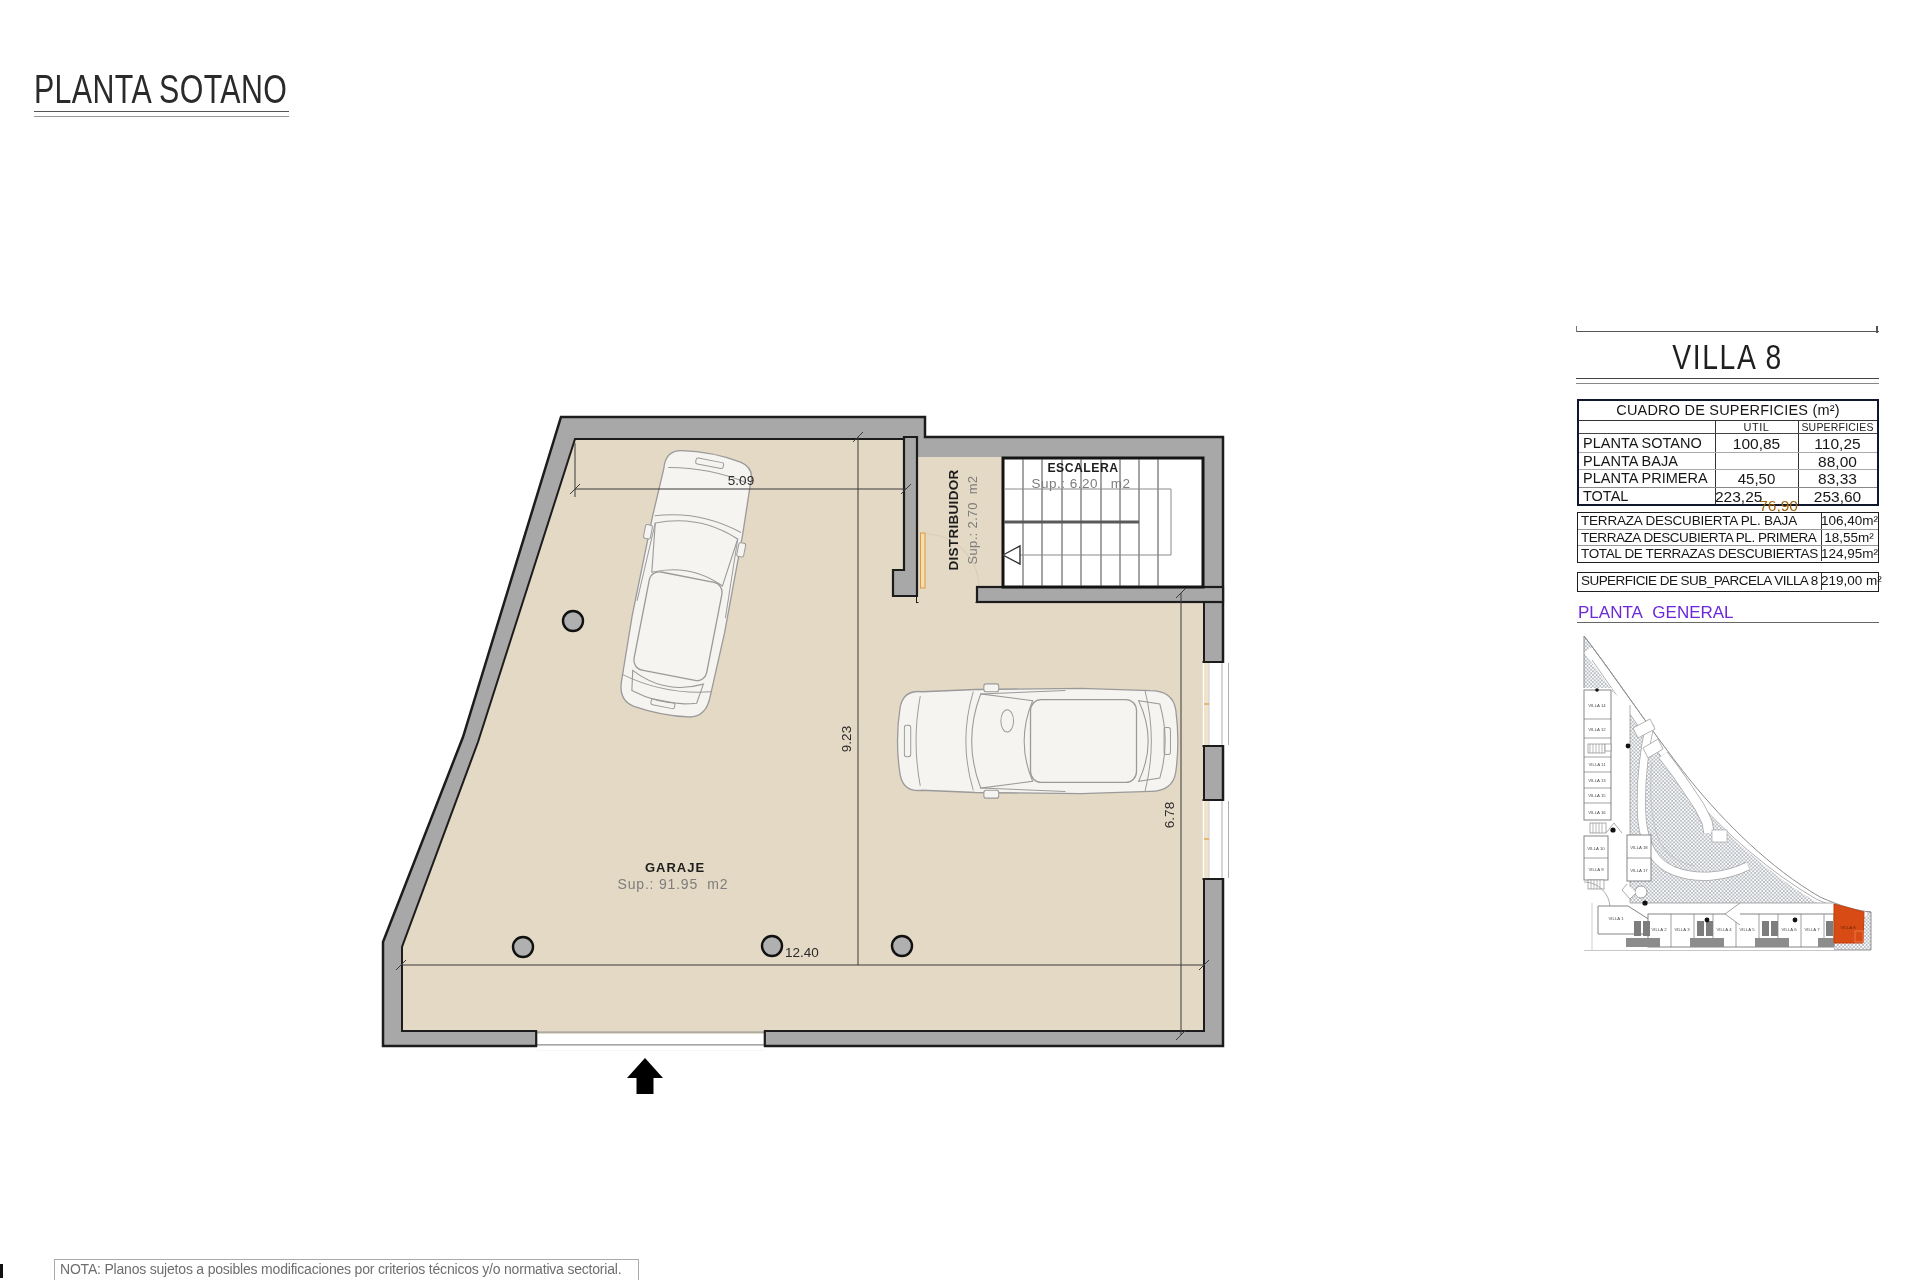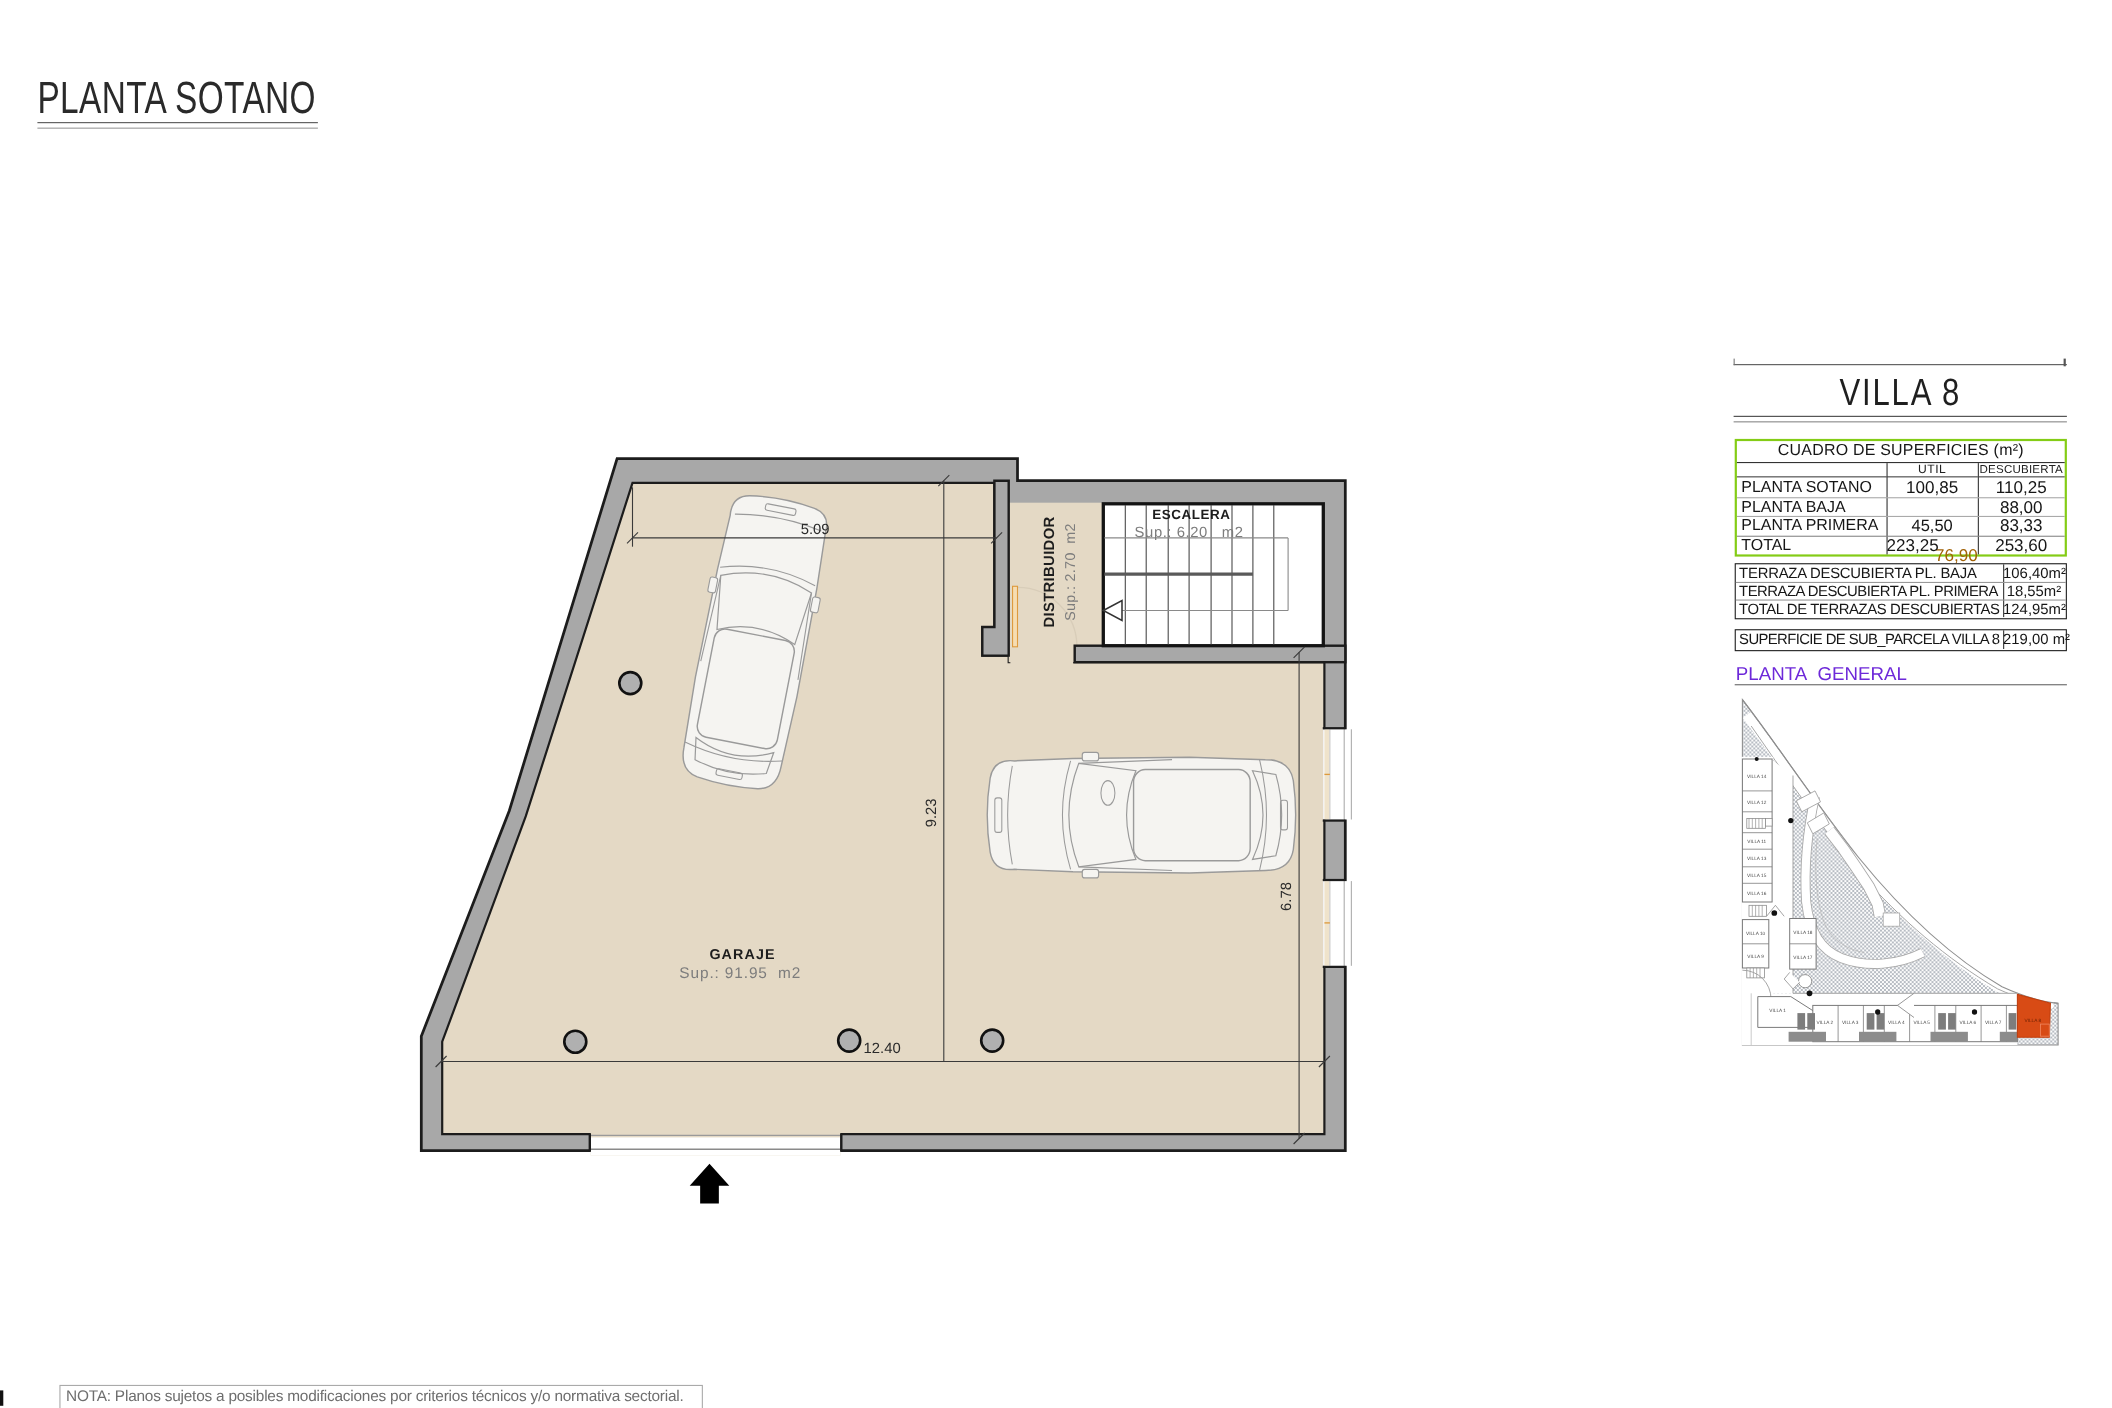--- a/index.html
+++ b/index.html
@@ -328,29 +328,29 @@
 
 <div class="abs" style="left:1576px;top:331px;width:303px;height:1px;background:#555;"></div>
 <div class="abs" style="left:1876px;top:326px;width:2px;height:7px;background:#555;"></div>
 <div class="abs" style="left:1576px;top:326px;width:1px;height:6px;background:#777;"></div>
 
 <div class="abs" style="left:1576px;top:338px;width:303px;text-align:center;font-size:34.5px;color:#1f1f1f;letter-spacing:2px;white-space:nowrap;transform:scaleX(0.82);transform-origin:center top;">VILLA 8</div>
 
 <div class="abs" style="left:1576px;top:378px;width:303px;height:1px;background:#444;"></div>
 <div class="abs" style="left:1576px;top:383px;width:303px;height:1px;background:#888;"></div>
 
-<div class="abs" style="left:1577px;top:399px;width:302px;height:107px;border:2px solid #84cc16;box-sizing:border-box;">
+<div class="abs" style="left:1577px;top:399px;width:302px;height:107px;border:2px solid #0f172a;box-sizing:border-box;">
 
   <div class="abs" style="left:0;top:0;width:100%;height:20px;border-bottom:1px solid #333;box-sizing:border-box;text-align:center;font-size:14.5px;color:#161616;line-height:19px;letter-spacing:0.2px;">CUADRO DE SUPERFICIES (m²)</div>
 
   <div class="abs" style="left:136px;top:20px;width:1px;height:83px;background:#333;"></div>
   <div class="abs" style="left:219px;top:20px;width:1px;height:83px;background:#333;"></div>
 
   <div class="abs" style="left:136px;top:20px;width:83px;height:13px;border-bottom:1px solid #444;box-sizing:border-box;text-align:center;font-size:11px;color:#222;line-height:13px;letter-spacing:0.5px;">UTIL</div>
-  <div class="abs" style="left:219px;top:20px;width:79px;height:13px;border-bottom:1px solid #444;box-sizing:border-box;text-align:center;font-size:10.5px;color:#222;line-height:13px;letter-spacing:0.2px;">DESCUBIERTA</div>
+  <div class="abs" style="left:219px;top:20px;width:79px;height:13px;border-bottom:1px solid #444;box-sizing:border-box;text-align:center;font-size:10.5px;color:#222;line-height:13px;letter-spacing:0.2px;">SUPERFICIES</div>
   <div class="abs" style="left:0;top:20px;width:136px;height:13px;border-bottom:1px solid #444;box-sizing:border-box;"></div>
 
   <div class="abs" style="left:4px;top:34px;width:132px;height:18px;font-size:14.5px;color:#161616;line-height:17px;white-space:nowrap;">PLANTA SOTANO</div>
   <div class="abs" style="left:136px;top:34px;width:83px;height:18px;text-align:center;font-size:15.5px;color:#161616;line-height:17px;">100,85</div>
   <div class="abs" style="left:219px;top:34px;width:79px;height:18px;text-align:center;font-size:15.5px;color:#161616;line-height:17px;">110,25</div>
   <div class="abs" style="left:0;top:51px;width:100%;height:1px;background:#aaa;"></div>
 
   <div class="abs" style="left:4px;top:52px;width:132px;height:18px;font-size:14.5px;color:#161616;line-height:17px;white-space:nowrap;">PLANTA BAJA</div>
   <div class="abs" style="left:136px;top:52px;width:83px;height:18px;text-align:right;font-size:15.5px;color:#a16207;line-height:17px;margin-top:44px;">76,90</div>
   <div class="abs" style="left:219px;top:52px;width:79px;height:18px;text-align:center;font-size:15.5px;color:#161616;line-height:17px;">88,00</div>

